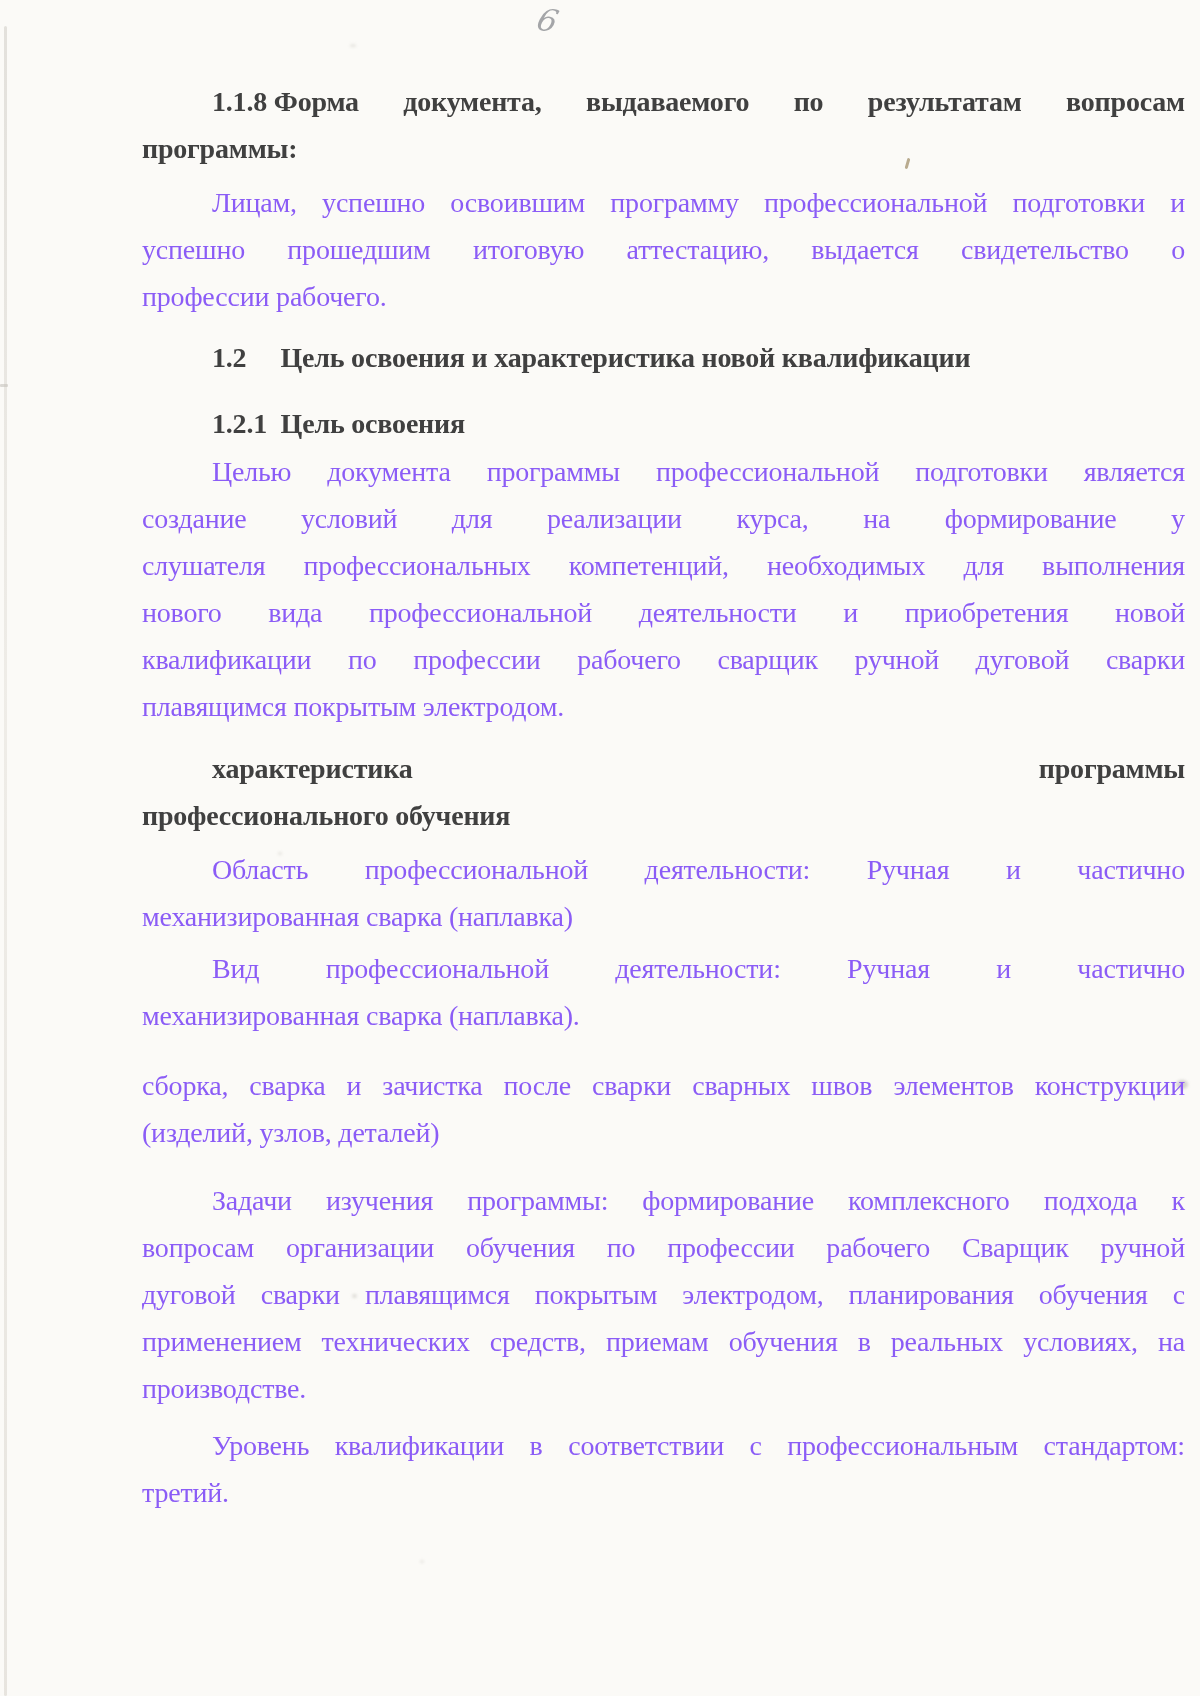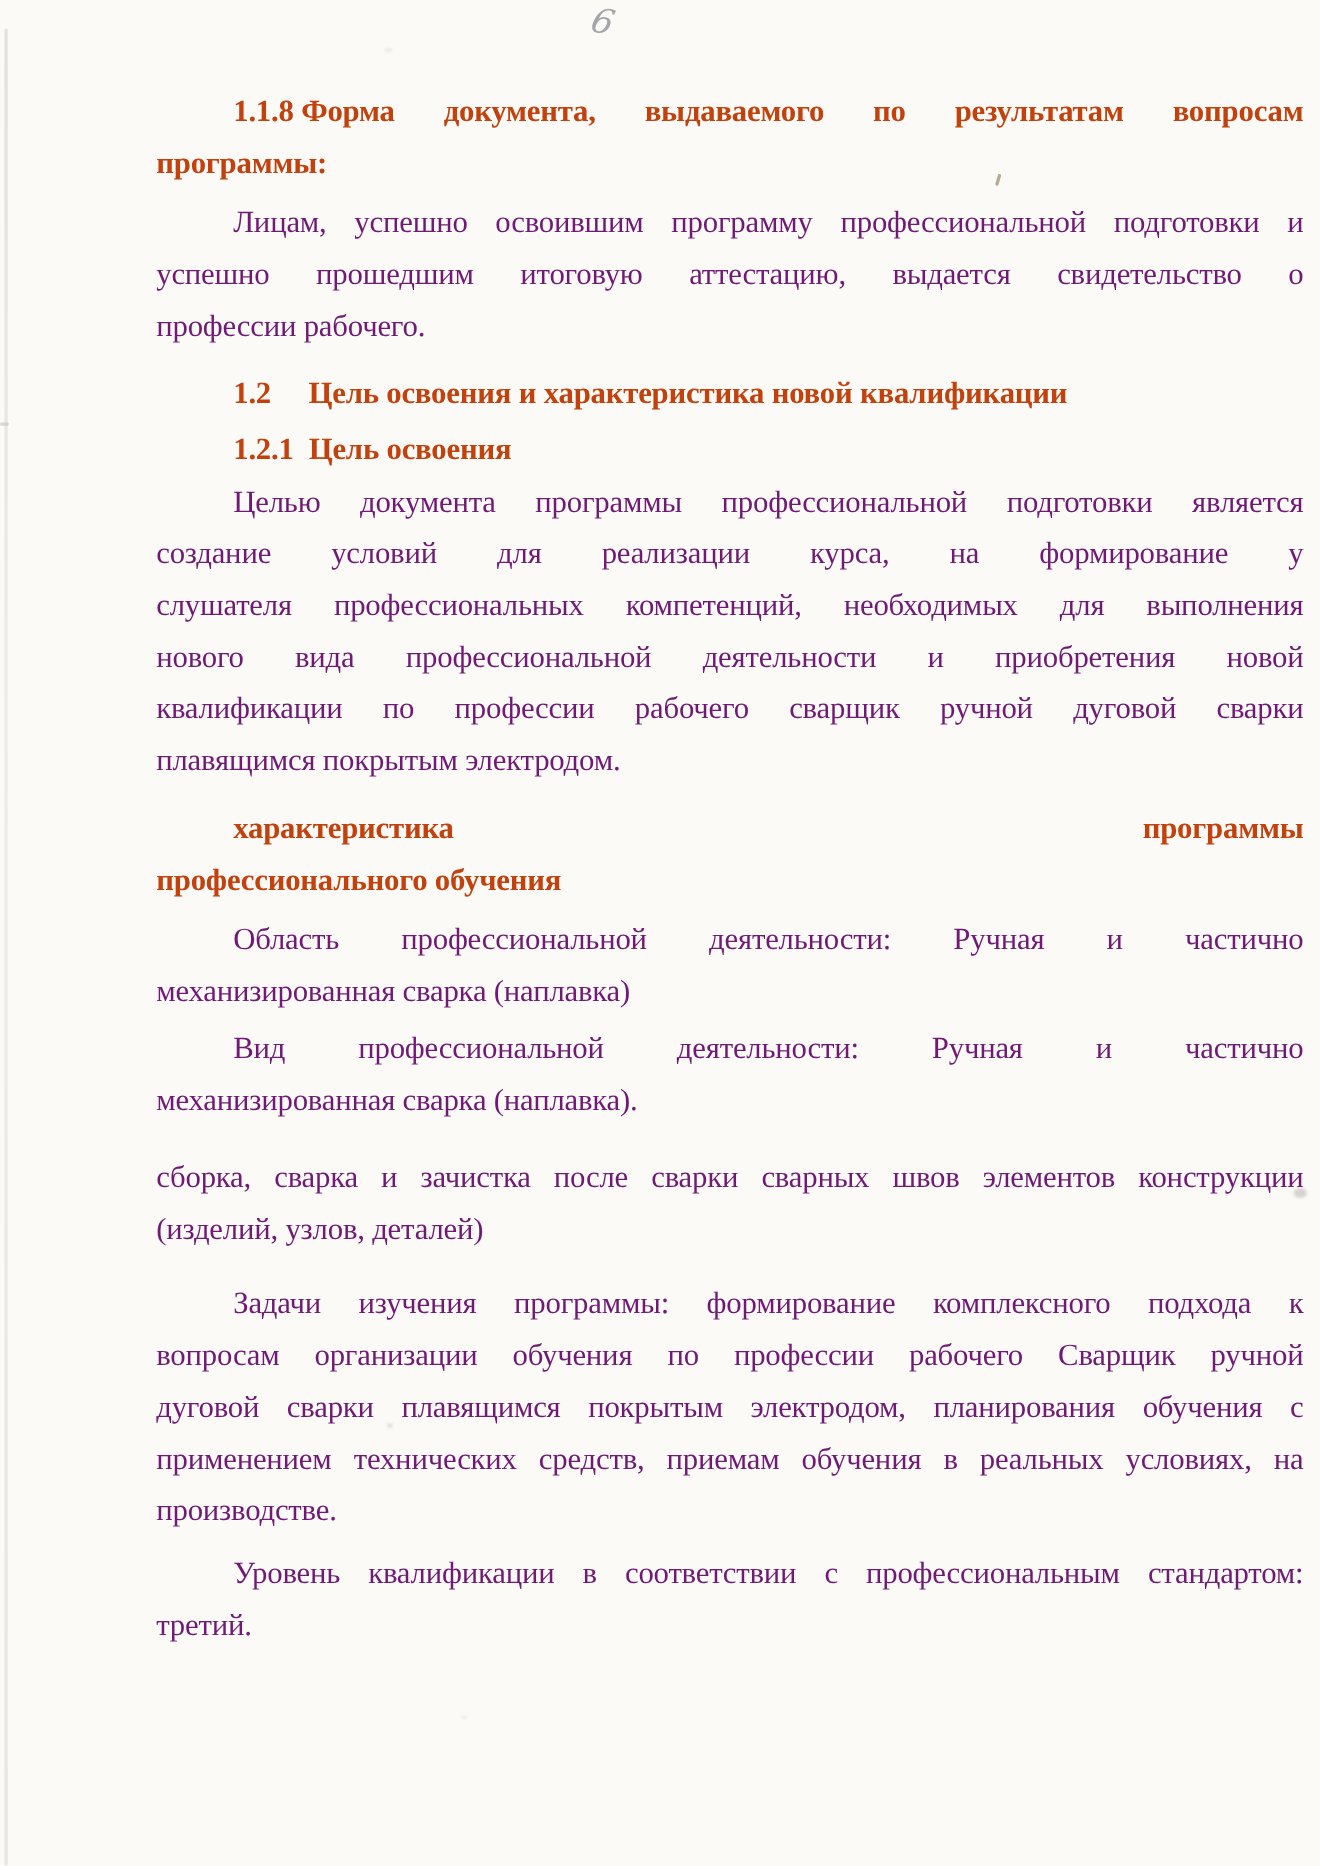--- a/index.html
+++ b/index.html
@@ -74,22 +74,22 @@
   
   .content {
     position: absolute;
     left: 142px;
     top: 78px;
     width: 1043px;
     font-size: 28px;
     letter-spacing: -0.2px;
   }
   .block { margin: 0; }
-  .block.bold { font-weight: bold; color: #c2410c; }
-  .block.normal { color: #701a75; }
+  .block.bold { font-weight: bold; color: #404040; }
+  .block.normal { color: #8b5cf6; }
   .line {
     height: 47px;
     line-height: 47px;
     white-space: pre;
   }
   .line.justify {
     display: flex;
     justify-content: space-between;
   }
   .line.justify span { flex: 0 0 auto; }
@@ -116,21 +116,21 @@
       <div class="line plain">программы:</div>
     </div>
   <div class="block normal" style="margin-top:7px">
       <div class="line first justify"><span>Лицам,</span><span>успешно</span><span>освоившим</span><span>программу</span><span>профессиональной</span><span>подготовки</span><span>и</span></div>
       <div class="line justify"><span>успешно</span><span>прошедшим</span><span>итоговую</span><span>аттестацию,</span><span>выдается</span><span>свидетельство</span><span>о</span></div>
       <div class="line plain">профессии рабочего.</div>
     </div>
   <div class="block bold" style="margin-top:14px">
       <div class="line first plain">1.2     Цель освоения и характеристика новой квалификации</div>
     </div>
-  <div class="block bold" style="margin-top:4px">
+  <div class="block bold" style="margin-top:19px">
       <div class="line first plain">1.2.1  Цель освоения</div>
     </div>
   <div class="block normal" style="margin-top:1px">
       <div class="line first justify"><span>Целью</span><span>документа</span><span>программы</span><span>профессиональной</span><span>подготовки</span><span>является</span></div>
       <div class="line justify"><span>создание</span><span>условий</span><span>для</span><span>реализации</span><span>курса,</span><span>на</span><span>формирование</span><span>у</span></div>
       <div class="line justify"><span>слушателя</span><span>профессиональных</span><span>компетенций,</span><span>необходимых</span><span>для</span><span>выполнения</span></div>
       <div class="line justify"><span>нового</span><span>вида</span><span>профессиональной</span><span>деятельности</span><span>и</span><span>приобретения</span><span>новой</span></div>
       <div class="line justify"><span>квалификации</span><span>по</span><span>профессии</span><span>рабочего</span><span>сварщик</span><span>ручной</span><span>дуговой</span><span>сварки</span></div>
       <div class="line plain">плавящимся покрытым электродом.</div>
     </div>

